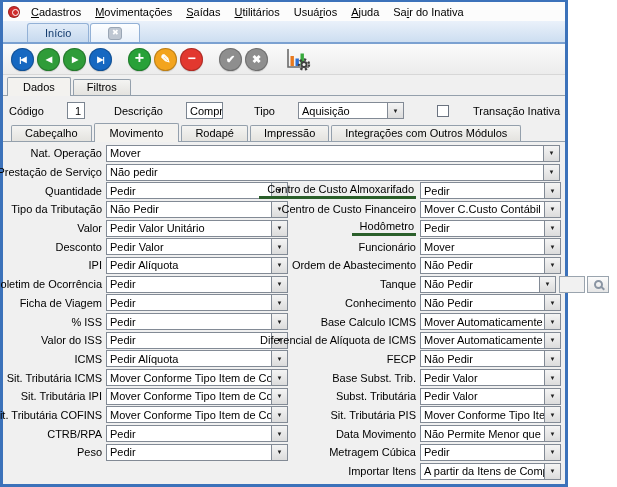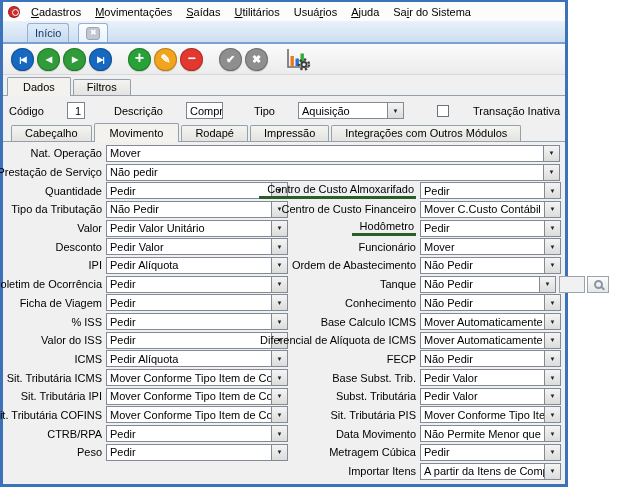--- a/index.html
+++ b/index.html
@@ -13,21 +13,21 @@
   .app-icon { width:12px; height:12px; border-radius:50%; background:#cf2b2b; position:relative; flex:none; margin-right:4px;
     box-shadow: inset 0 0 0 1px rgba(0,0,0,.25); }
   .app-icon::after { content:''; position:absolute; left:3.5px; top:3.5px; width:5px; height:5px; border-radius:50%;
     background:#cf2b2b; border:1.5px solid #fff; }
   .menu-item { padding:2px 7px; white-space:nowrap; cursor:default; }
   .menu-item u { text-decoration:underline; }
 
   
   .tabstrip { height:23px; flex:none; background:linear-gradient(#eaf1fa,#cddef1);
     border-bottom:2px solid #7ba1d1; display:flex; align-items:flex-end; padding-left:24px; }
-  .tab { height:19px; display:flex; align-items:center; gap:7px; padding:0 7px; margin-right:9px;
+  .tab { height:19px; display:flex; align-items:center; gap:7px; padding:0 17px; margin-right:1px;
     color:#123a6d; border:1px solid #93b1d6; border-bottom:none; border-radius:3px 3px 0 0;
     background:linear-gradient(#e2ecf8,#c6d9ef); white-space:nowrap; }
   .tab.active { background:linear-gradient(#fdfeff,#e9f1fb); }
   .tab-close { width:14px; height:13px; border-radius:3px; background:#bfc7d2; border:1px solid #9aa6b5;
     color:#fff; font-size:8px; line-height:1; display:flex; align-items:center; justify-content:center; }
 
   
   .toolbar { height:31px; flex:none; background:linear-gradient(#fbfbfb,#ececec);
     border-bottom:1px solid #d7d7d7; display:flex; align-items:center; padding-left:8px; }
   .tbtn-group { display:flex; align-items:center; }
@@ -92,21 +92,21 @@
 
   <div class="menubar">
     <span class="app-icon"></span>
     <div id="menu-items" style="display:flex;align-items:center;">
         <div class="menu-item"><span></span><u>C</u><span>adastros</span></div>
         <div class="menu-item"><span></span><u>M</u><span>ovimentações</span></div>
         <div class="menu-item"><span></span><u>S</u><span>aídas</span></div>
         <div class="menu-item"><span></span><u>U</u><span>tilitários</span></div>
         <div class="menu-item"><span>Usuá</span><u>r</u><span>ios</span></div>
         <div class="menu-item"><span></span><u>A</u><span>juda</span></div>
-        <div class="menu-item"><span>Sa</span><u>i</u><span>r do Sistema</span></div>
+        <div class="menu-item"><span>Sa</span><u>i</u><span>r do Inativa</span></div>
       </div>
   </div>
 
   <div class="tabstrip" id="tabstrip">
       <div class="tab">
         <span>Início</span>
       </div>
       <div class="tab active">
         <span class="tab-close">✖</span>
       </div>

